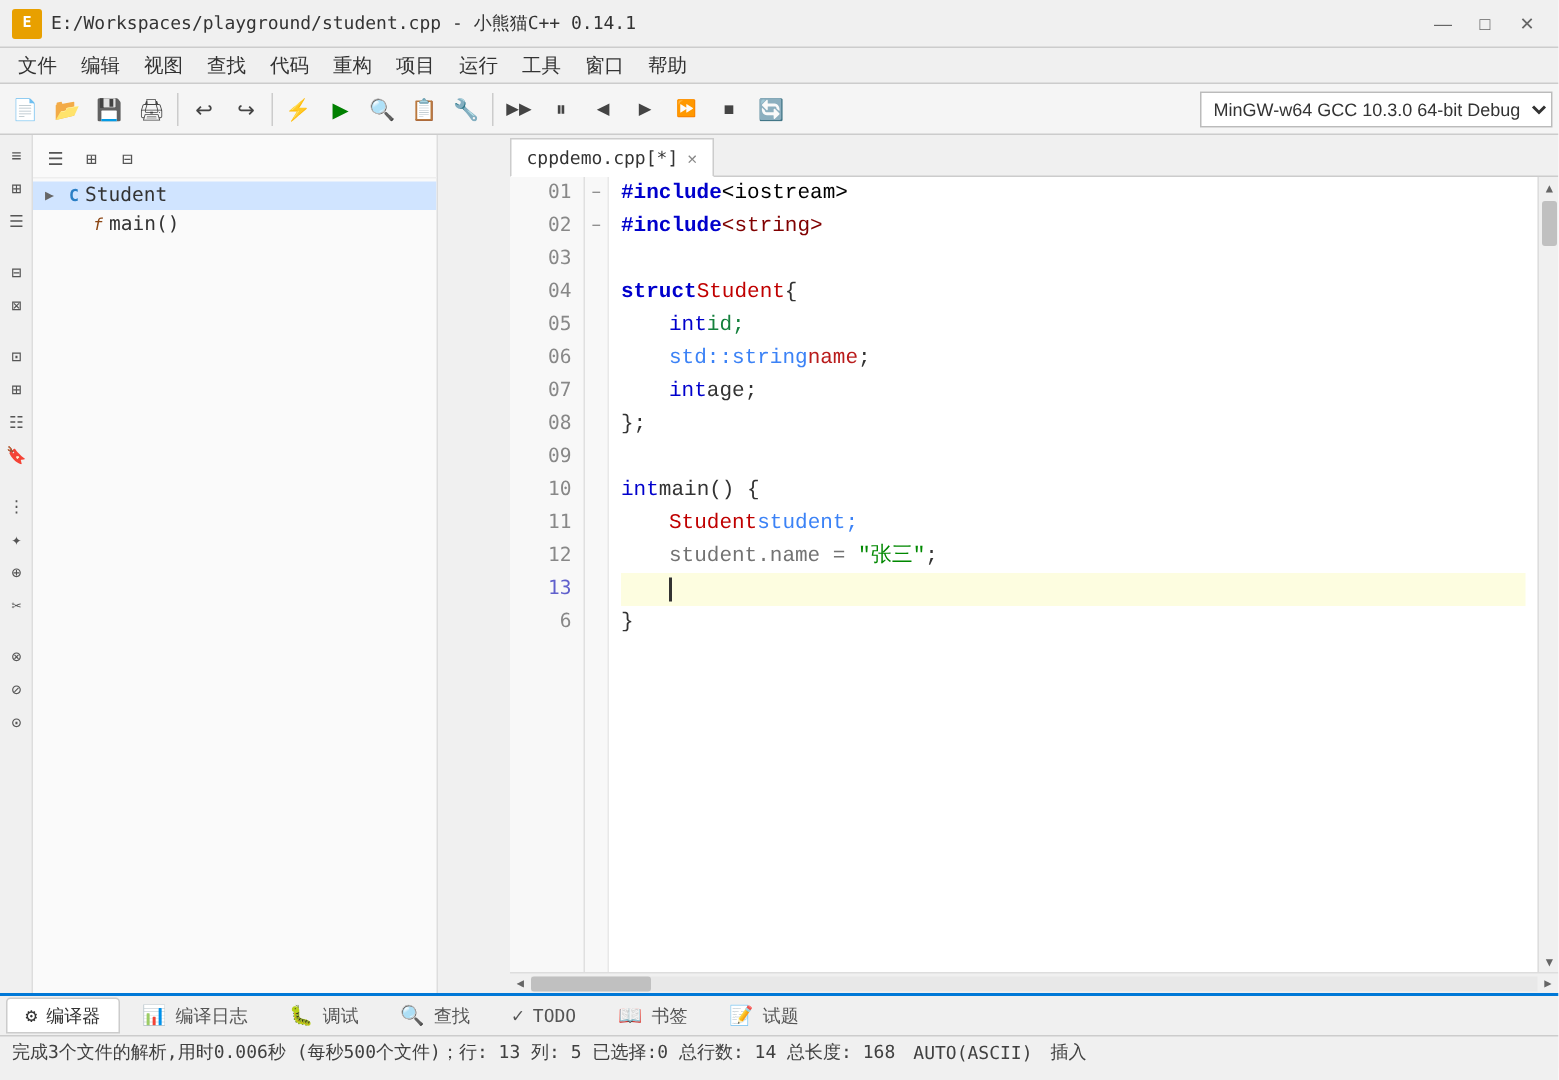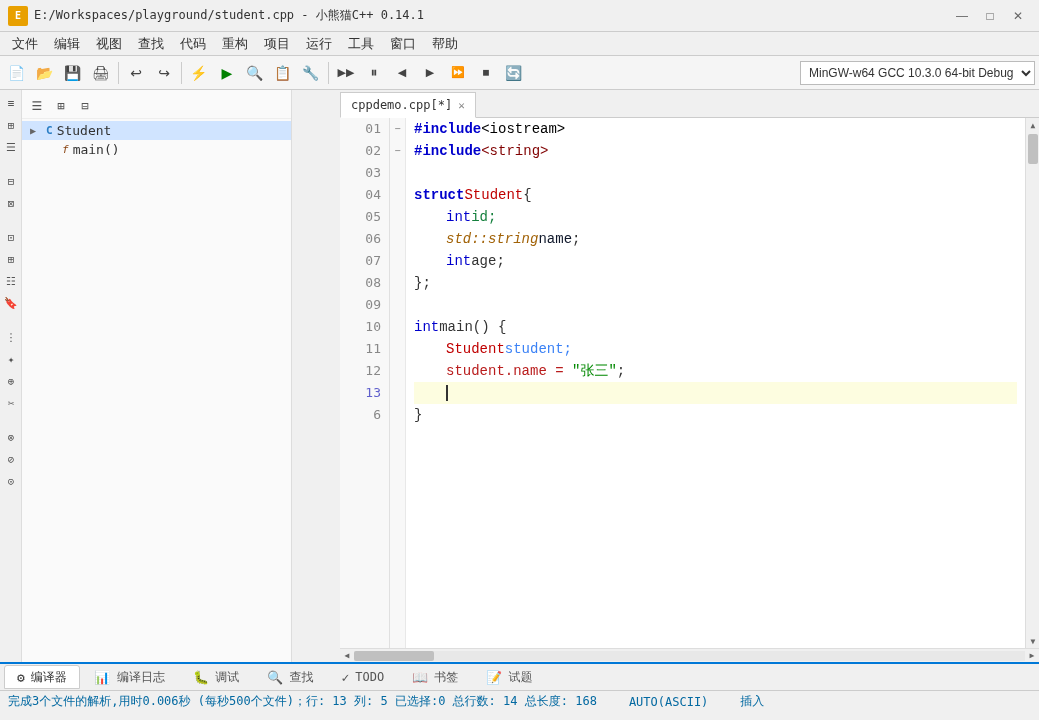--- a/index.html
+++ b/index.html
@@ -373,22 +373,22 @@
 
     
     #status-bar {
       height: 22px;
       background: #f0f0f0;
       border-top: 1px solid #ccc;
       display: flex;
       align-items: center;
       padding: 0 8px;
       font-size: 12px;
-      color: #0369a1;
-      gap: 32px;
+      color: #404040;
+      gap: 12px;
     }
 
     
     .cursor {
       display: inline-block;
       width: 2px;
       height: 16px;
       background: #333;
       vertical-align: text-bottom;
       animation: blink 1s step-end infinite;
@@ -539,27 +539,27 @@
         <div></div>
         <div></div>
         <div></div>
       </div>
       <div id="code-lines">
         <div class="code-line"><span class="kw" style="color:#0000cc;">#include</span> <span style="color:#000000;">&lt;iostream&gt;</span></div>
         <div class="code-line"><span class="kw" style="color:#0000cc;">#include</span> <span style="color:#800000;">&lt;string&gt;</span></div>
         <div class="code-line"></div>
         <div class="code-line"><span style="color:#0000cc; font-weight:bold;">struct</span> <span style="color:#c00000;">Student</span><span style="color:#333;">{</span></div>
         <div class="code-line" style="padding-left:32px;"><span style="color:#0000cc;">int</span> <span style="color:#15803d;">id;</span></div>
-        <div class="code-line" style="padding-left:32px;"><span style="color:#a16207;font-style:italic;">std::string</span> <span style="color:#0f172a;">name</span><span style="color:#333;">;</span></div>
+        <div class="code-line" style="padding-left:32px;"><span style="color:#3b82f6;">std::string</span> <span style="color:#b91c1c;">name</span><span style="color:#333;">;</span></div>
         <div class="code-line" style="padding-left:32px;"><span style="color:#0000cc;">int</span> <span style="color:#333;">age;</span></div>
         <div class="code-line"><span style="color:#333;">};</span></div>
         <div class="code-line"></div>
         <div class="code-line"><span style="color:#0000cc;">int</span> <span style="color:#333;">main() {</span></div>
         <div class="code-line" style="padding-left:32px;"><span style="color:#c00000;">Student</span> <span style="color:#3b82f6;">student;</span></div>
-        <div class="code-line" style="padding-left:32px;"><span style="color:#b91c1c;font-family:Liberation Mono, monospace;">student.name = </span><span style="color:#008800;">"张三"</span><span style="color:#333;">;</span></div>
+        <div class="code-line" style="padding-left:32px;"><span style="color:#737373;font-family:Liberation Mono, monospace;">student.name = </span><span style="color:#008800;">"张三"</span><span style="color:#333;">;</span></div>
         <div class="code-line highlighted" style="padding-left:32px;"><span class="cursor"></span></div>
         <div class="code-line"><span style="color:#333;">}</span></div>
       </div>
 
       <div id="right-scrollbar">
         <div class="scroll-arrow">▲</div>
         <div class="scroll-thumb"></div>
         <div style="flex:1"></div>
         <div class="scroll-arrow">▼</div>
       </div>

